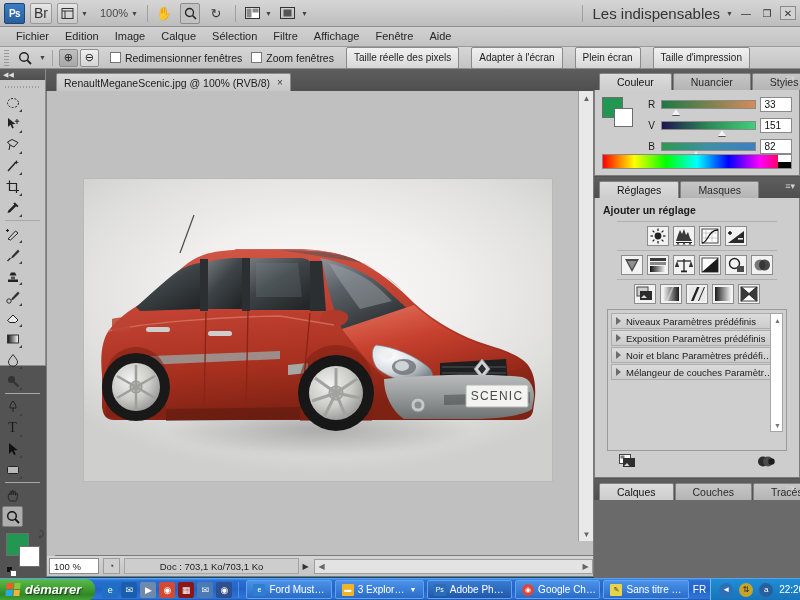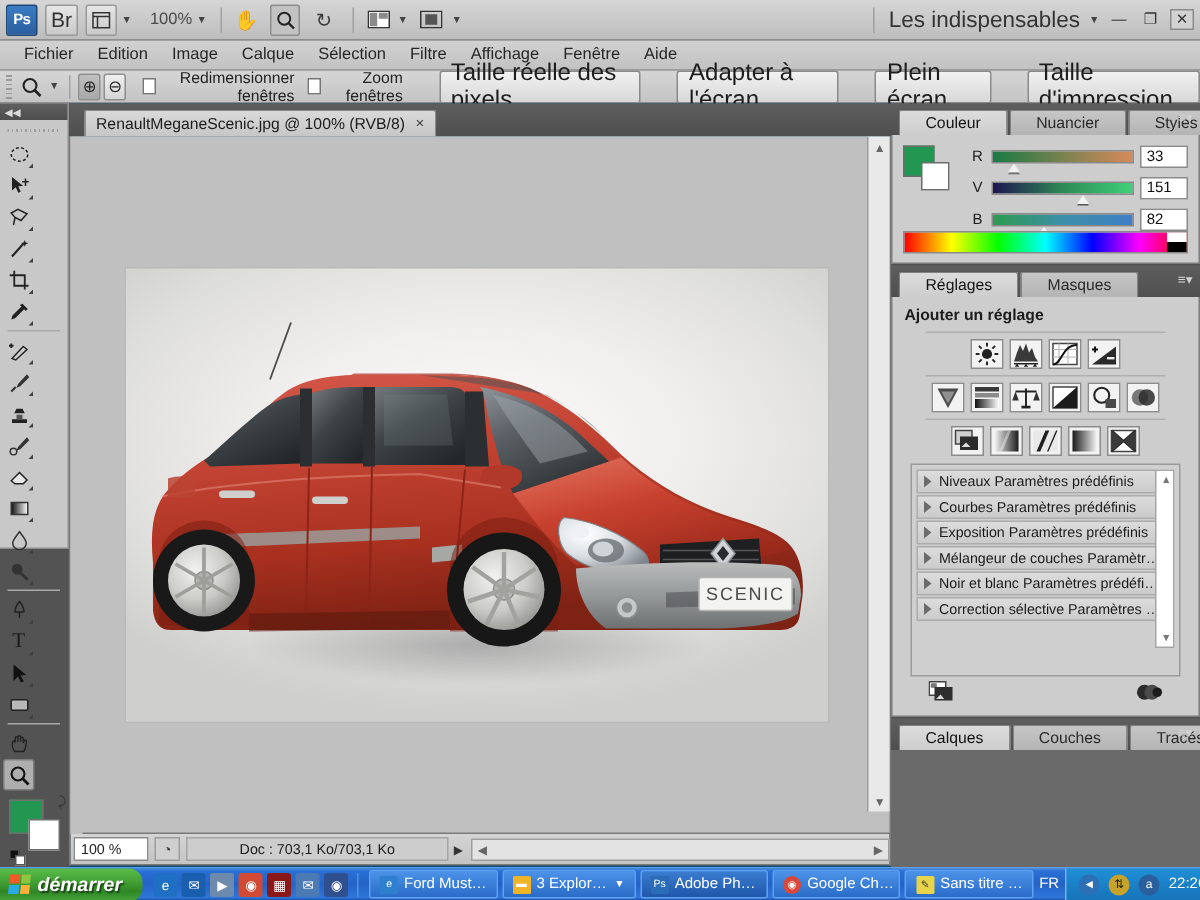--- a/index.html
+++ b/index.html
@@ -78,21 +78,21 @@
     background:linear-gradient(#efefef,#d5d5d5); margin-right:2px;
     display:flex; align-items:center; justify-content:center; font-size:11px; color:#222;
   }
   .opt-sq.on { background:linear-gradient(#bfbfbf,#a8a8a8); }
   .chk-wrap { display:flex; align-items:center; margin-left:9px;text-align:right; }
   .chk { width:11px; height:11px; border:1px solid #767676; background:#fff; margin-right:4px; }
   .chk-lbl { font-size:10.5px; color:#222; }
   .opt-btn {
     height:22px; border:1px solid #8a8a8a; border-radius:2px;
     background:linear-gradient(#f1f1f1,#d8d8d8);
-    padding:0 7px; margin-left:24px; font-size:16px; color:#1d1d1d;
+    padding:0 7px; margin-left:12px; font-size:10px; color:#1d1d1d;
     display:flex; align-items:center;
   }
 
   
   .toolbox {
     position:absolute; left:0; top:69px; width:46px; height:297px;
     background:#c8c8c8; border-right:1px solid #8d8d8d; border-bottom:1px solid #8d8d8d;
   }
   .tb-head {
     height:11px; background:linear-gradient(#5f5f5f,#4e4e4e);
@@ -839,37 +839,29 @@
       </div>
 
       <div class="presets">
         <div class="preset-list">
           <div class="preset-row">
               <span class="tri"></span>
               <span>Niveaux Paramètres prédéfinis</span>
             </div>
           <div class="preset-row">
               <span class="tri"></span>
-              <span>Courbes Paramètres prédéfinis</span>
-            </div>
-          <div class="preset-row">
-              <span class="tri"></span>
               <span>Exposition Paramètres prédéfinis</span>
-            </div>
-          <div class="preset-row">
-              <span class="tri"></span>
-              <span>Mélangeur de couches Paramètr…</span>
             </div>
           <div class="preset-row">
               <span class="tri"></span>
               <span>Noir et blanc Paramètres prédéfi…</span>
             </div>
           <div class="preset-row">
               <span class="tri"></span>
-              <span>Correction sélective Paramètres …</span>
+              <span>Mélangeur de couches Paramètr…</span>
             </div>
         </div>
         <div class="preset-scroll">
           <div class="ps-ar">▲</div>
           <div class="ps-ar b">▼</div>
         </div>
       </div>
 
       <div class="adj-foot">
         <span>
@@ -932,21 +924,21 @@
       <span style="margin-left:5px;font-size:7px;">▼</span>
     </div>
     <div class="task" style="flex:0 1 92px;background:linear-gradient(#3a7cd0,#1f57aa);">
       <span class="ti" style="background:#2a6cb8">Ps</span>
       <span>Adobe Ph…</span>
     </div>
     <div class="task" style="flex:0 1 92px;">
       <span class="ti" style="background:#d9483b;border-radius:50%;">◉</span>
       <span>Google Ch…</span>
     </div>
-    <div class="task" style="flex:0 1 92px;justify-content:flex-end;">
+    <div class="task" style="flex:0 1 92px;">
       <span class="ti" style="background:#e8d44a;color:#333;">✎</span>
       <span>Sans titre …</span>
     </div>
   </div>
 
   <span class="lang">FR</span>
   <div class="tray">
     <span class="tr-ico" style="background:#2d6fb5">◄</span>
     <span class="tr-ico" style="background:#c8a32a;color:#222">⇅</span>
     <span class="tr-ico" style="background:#2a5f9e">a</span>

